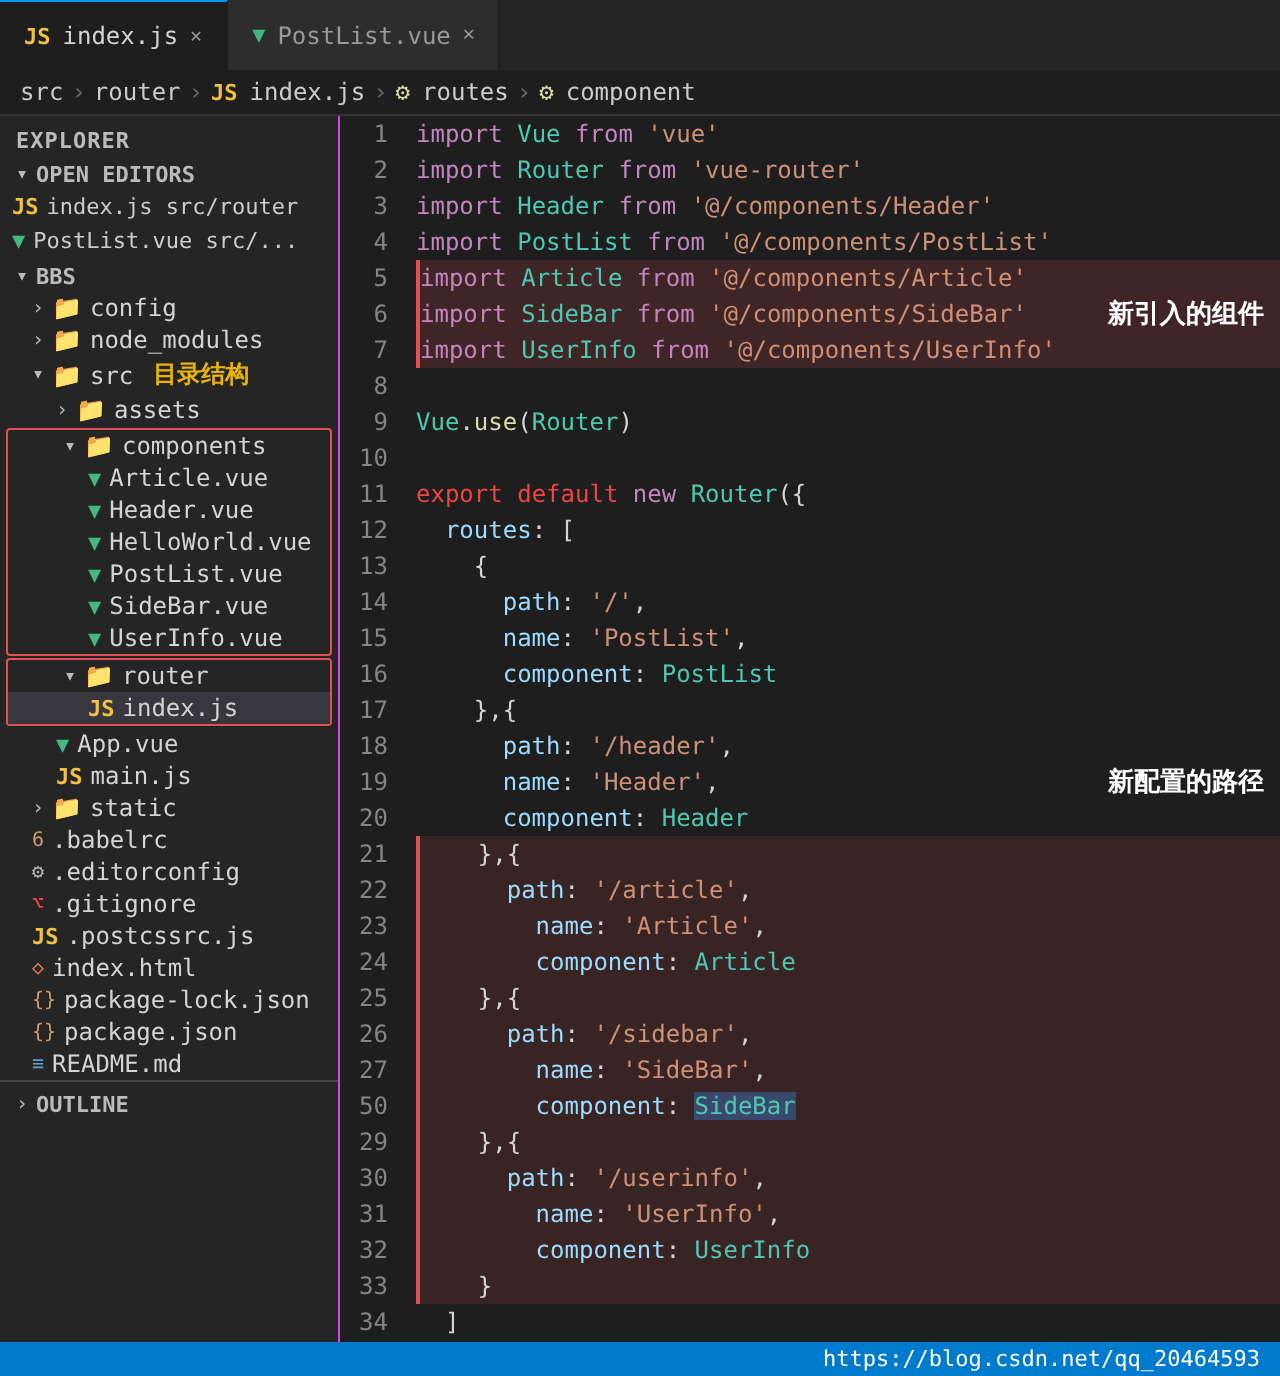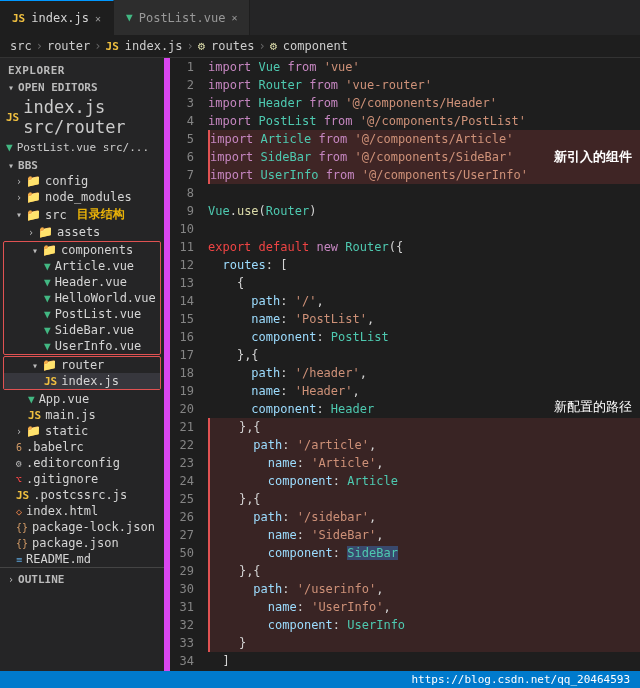--- a/index.html
+++ b/index.html
@@ -72,21 +72,21 @@
       overflow: hidden;
     }
 
     
     .sidebar {
       width: 170px;
       background: #252526;
       flex-shrink: 0;
       overflow-y: auto;
       overflow-x: hidden;
-      border-right: 6px solid #d946ef;
+      border-right: 1px solid #d946ef;
     }
     .sidebar-section-title {
       color: #bbb;
       font-size: 11px;
       font-weight: bold;
       padding: 6px 8px 3px 8px;
       letter-spacing: 0.5px;
       text-transform: uppercase;
     }
     .sidebar-item {
@@ -184,25 +184,25 @@
     .annotation-new-components {
       position: absolute;
       top: 90px;
       right: 8px;
       color: #fff;
       font-size: 13px;
       font-weight: bold;
     }
     .annotation-new-routes {
       position: absolute;
-      top: 340px;
+      top: 324px;
       right: 8px;
       color: #fff;
       font-size: 13px;
-      font-weight: normal;
+      font-weight: bold;
     }
     .footer-url {
       background: #007acc;
       color: #fff;
       font-size: 11px;
       padding: 2px 10px;
       text-align: right;
       flex-shrink: 0;
     }
     .outline-section {
@@ -248,21 +248,21 @@
 
   <div class="sidebar">
     <div class="sidebar-section-title">EXPLORER</div>
 
     <div class="sidebar-item">
       <span class="chevron">▾</span>
       <span style="font-size:11px;color:#bbb;font-weight:bold;text-align:center;">OPEN EDITORS</span>
     </div>
     <div class="open-editors-item indent-1">
       <span class="icon-js">JS</span>
-      <span style="color:#ccc;font-size:17px;">index.js src/router</span>
+      <span style="color:#ccc;font-size:11px;">index.js src/router</span>
     </div>
     <div class="open-editors-item indent-1">
       <span class="icon-vue">▼</span>
       <span style="color:#ccc;font-size:11px;">PostList.vue src/...</span>
     </div>
 
     <div class="sidebar-item section-bbs">
       <span class="chevron">▾</span>
       <span style="font-size:11px;color:#bbb;font-weight:bold;">BBS</span>
     </div>

